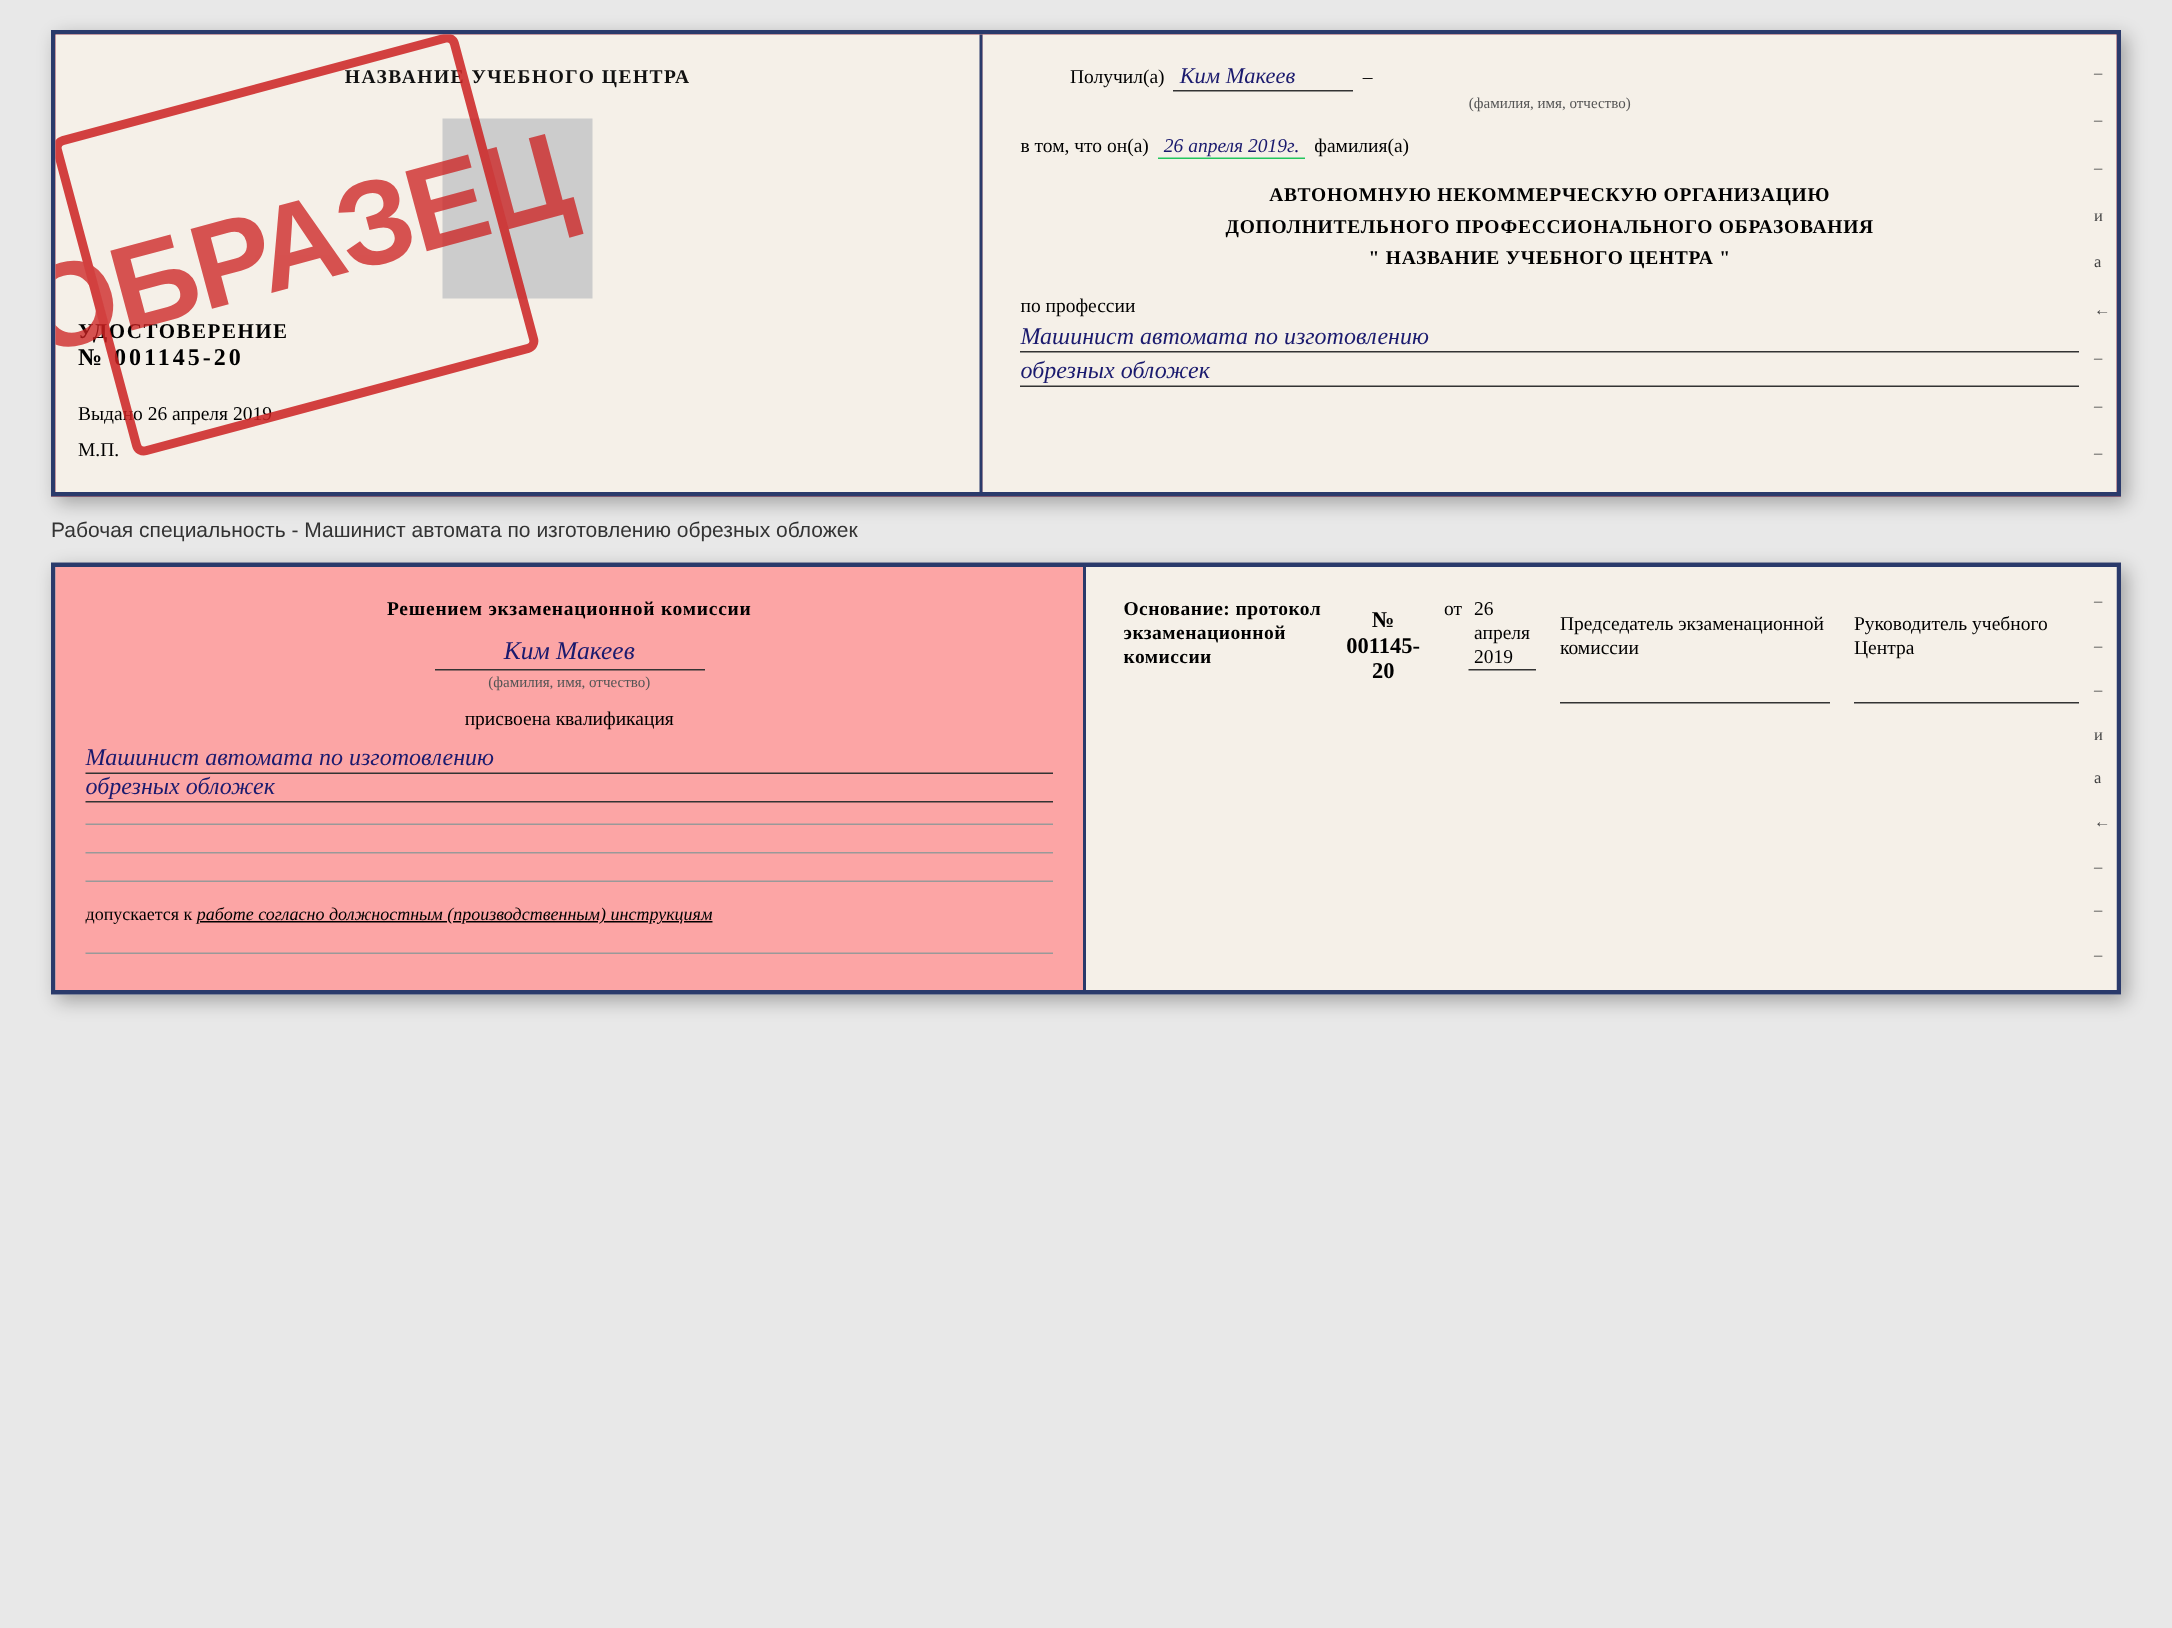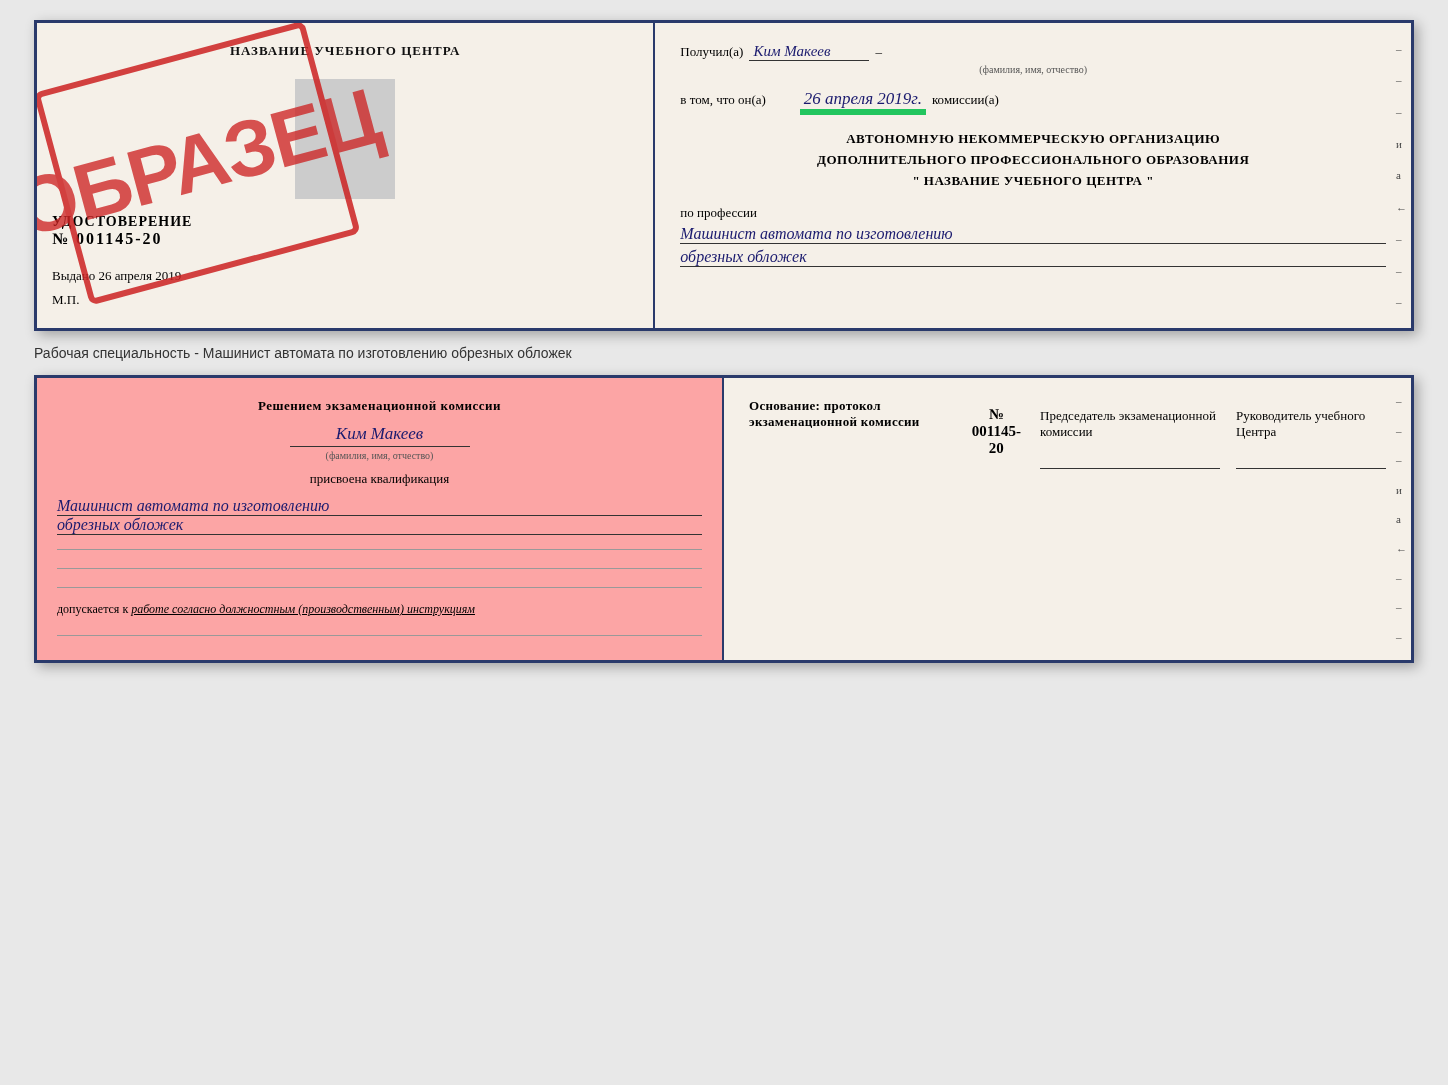--- a/index.html
+++ b/index.html
@@ -123,20 +123,21 @@
       text-transform: uppercase;
       opacity: 0.9;
     }
 
     
     .poluchil-row {
       font-size: 13px;
       display: flex;
       align-items: baseline;
       gap: 6px;
+      margin-left: 33px;
     }
 
     .poluchil-label {
       white-space: nowrap;
     }
 
     .underline-value {
       border-bottom: 1px solid #333;
       min-width: 120px;
       font-style: italic;
@@ -155,27 +156,26 @@
     }
 
     .vtom-row {
       font-size: 13px;
       display: flex;
       align-items: baseline;
       gap: 6px;
     }
 
     .date-underline {
-      border-bottom: 6px solid #22c55e;
-      font-style: italic;
-      font-size: 17px;
+      border-bottom: 1px solid #22c55e;
+      font-style: italic;
+      font-size: 13px;
       color: #1a1a6e;
       padding: 0 4px;
       white-space: nowrap;
-      margin-left: 28px;
     }
 
     .org-block {
       text-align: center;
       font-size: 13px;
       font-weight: bold;
       text-transform: uppercase;
       letter-spacing: 0.5px;
       line-height: 1.6;
     }
@@ -353,21 +353,21 @@
           <span class="poluchil-label">Получил(а)</span>
           <span class="underline-value">Ким Макеев</span>
           <span style="font-size:13px;">–</span>
         </div>
         <span class="fio-label">(фамилия, имя, отчество)</span>
       </div>
 
       <div class="vtom-row">
         <span>в том, что он(а)</span>
         <span class="date-underline">26 апреля 2019г.</span>
-        <span>комиссии(а)</span>
+        <span>фамилия(а)</span>
       </div>
 
       <div class="org-block">
         <div>АВТОНОМНУЮ НЕКОММЕРЧЕСКУЮ ОРГАНИЗАЦИЮ</div>
         <div>ДОПОЛНИТЕЛЬНОГО ПРОФЕССИОНАЛЬНОГО ОБРАЗОВАНИЯ</div>
         <div class="org-name-quotes">" НАЗВАНИЕ УЧЕБНОГО ЦЕНТРА "</div>
       </div>
 
       <div class="po-professii-block">
         <div>по профессии</div>
@@ -427,20 +427,24 @@
     </div>
 
     <div class="cert-bottom-right" style="position:relative;">
 
       <div class="osnovaniye-block">
         <span>Основание: протокол экзаменационной комиссии</span>
       </div>
 
       <div class="protocol-number">№ 001145-20</div>
 
+      <div class="protocol-date">
+        <span>от</span>
+        <span style="border-bottom:1px solid #333; padding:0 4px;">26 апреля 2019</span>
+      </div>
 
       <div class="predsedatel-block">
         <div>Председатель экзаменационной комиссии</div>
         <div style="border-bottom:1px solid #333; width:180px; margin-top:28px;"></div>
       </div>
 
       <div class="rukovoditel-block" style="margin-top:10px;">
         <div>Руководитель учебного Центра</div>
         <div style="border-bottom:1px solid #333; width:150px; margin-top:28px;"></div>
       </div>

